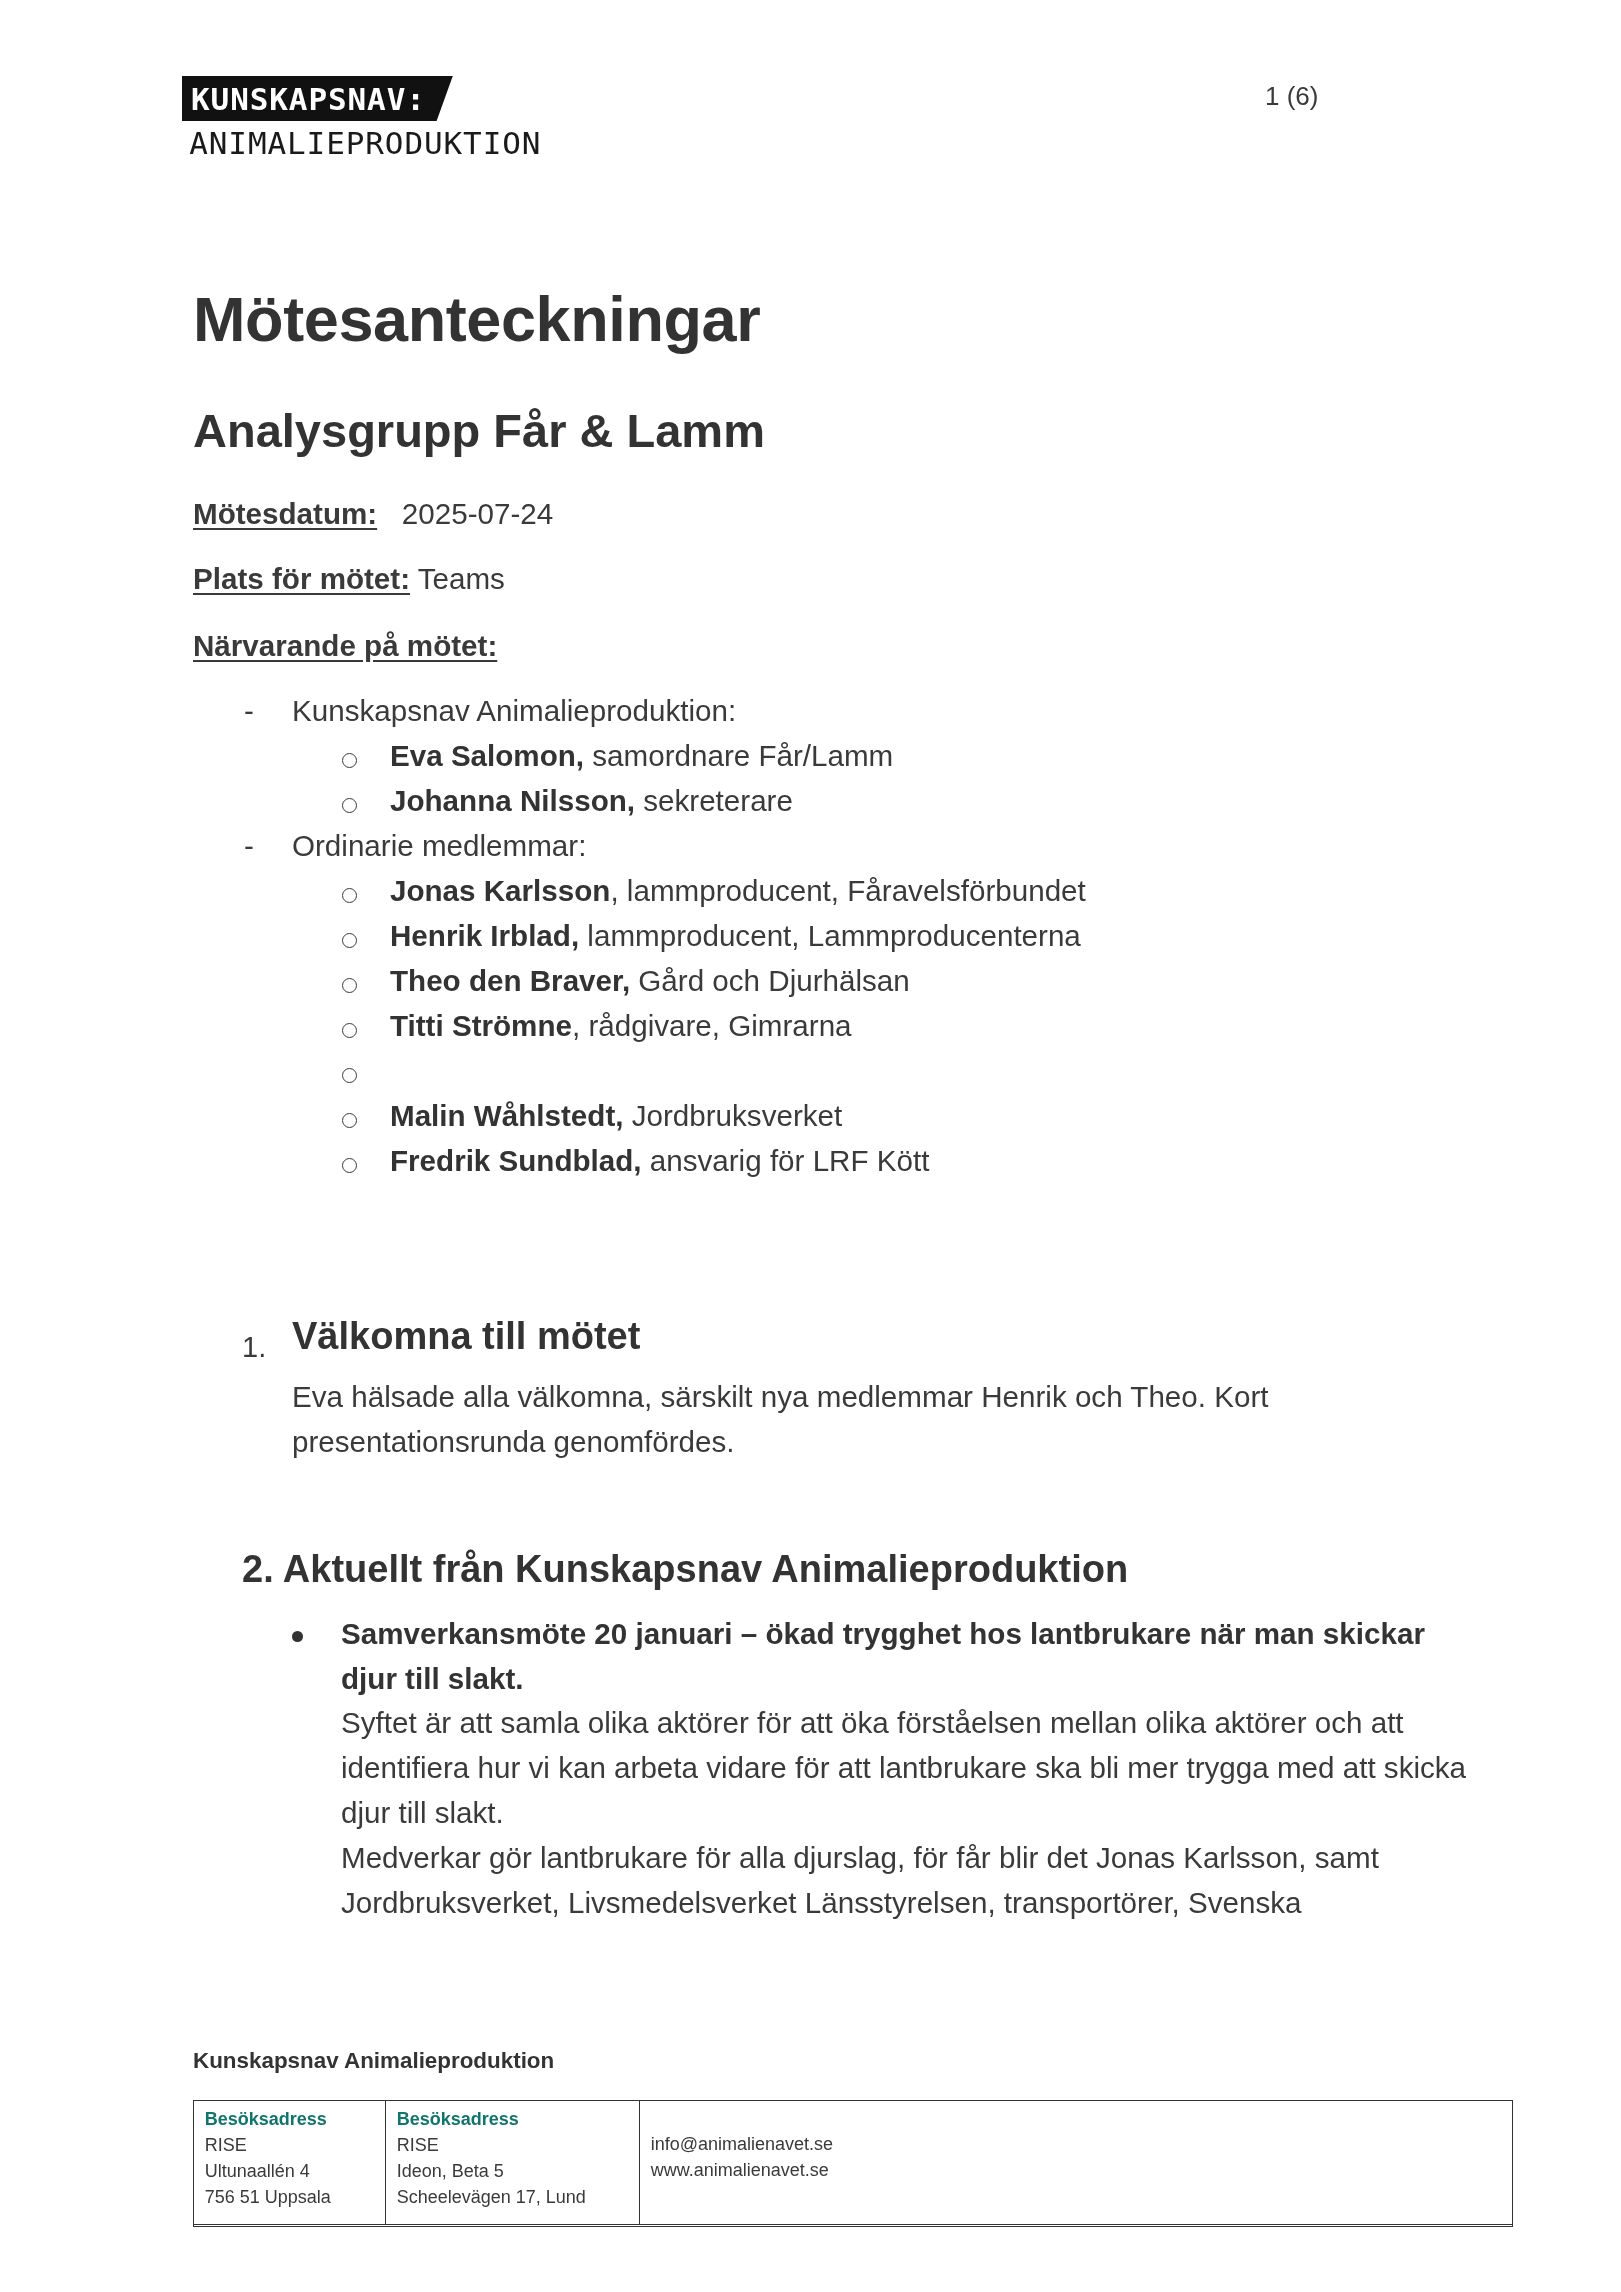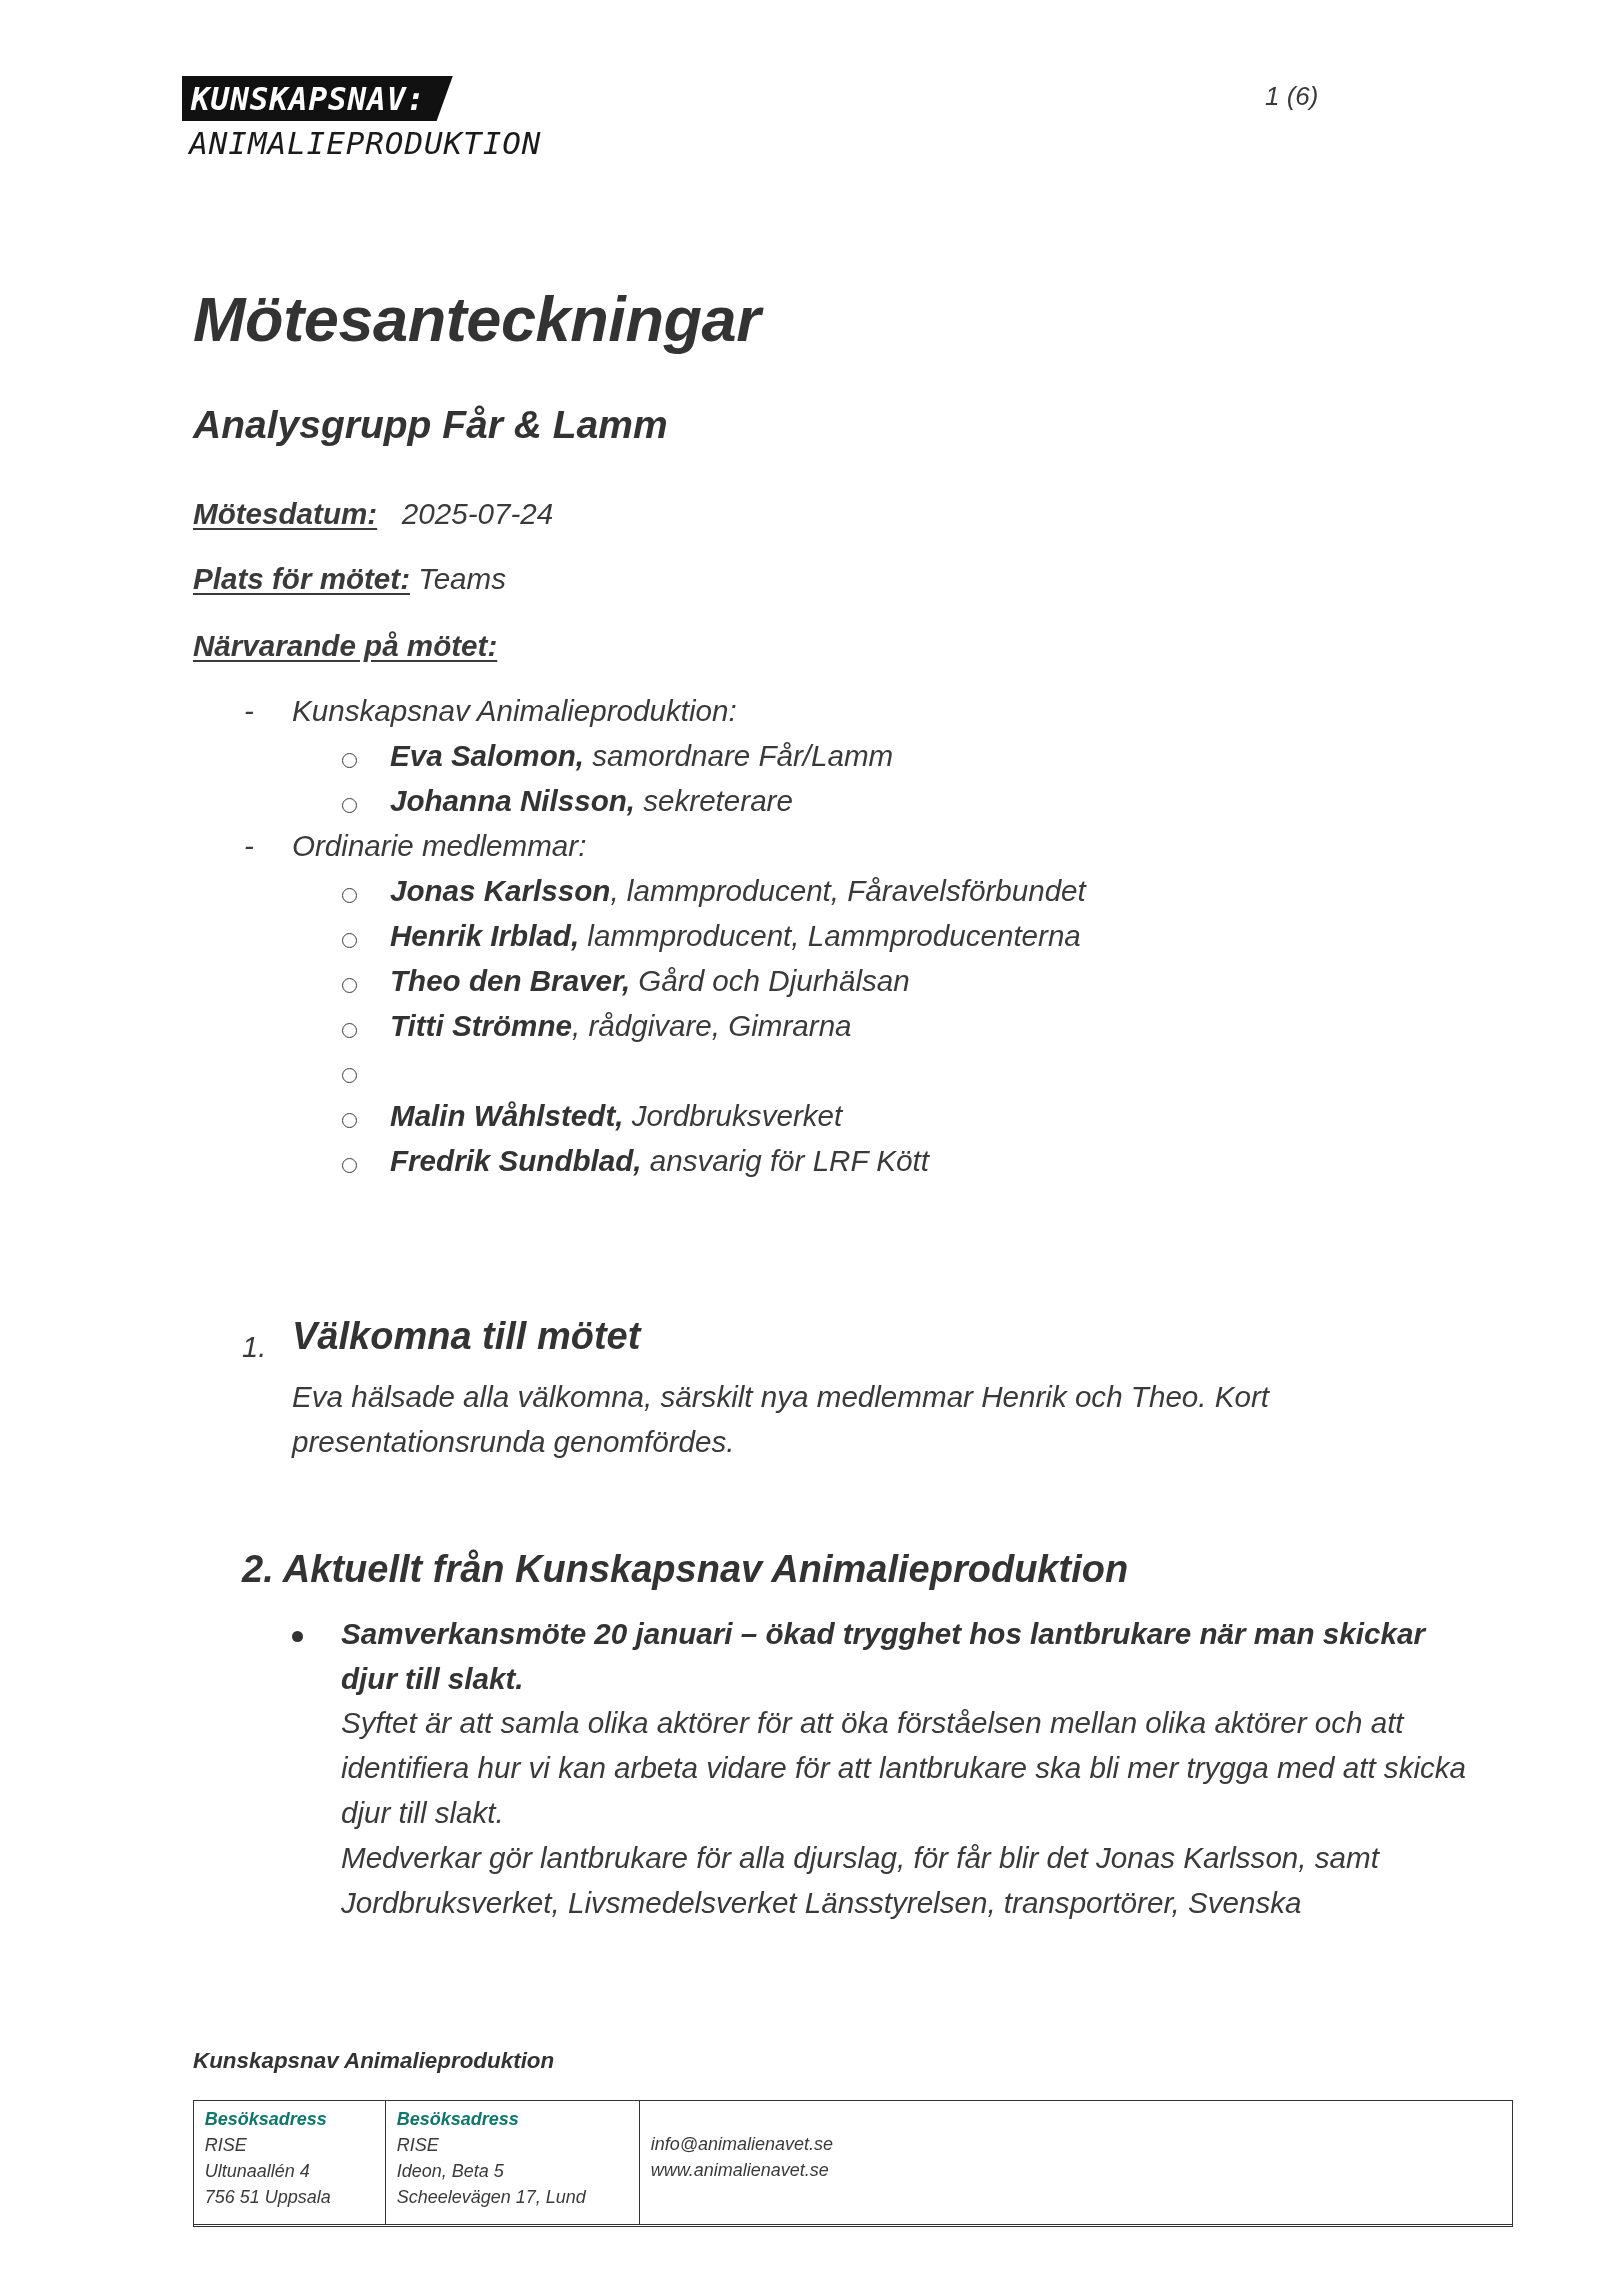--- a/index.html
+++ b/index.html
@@ -1,21 +1,21 @@
 <!DOCTYPE html>
 <html style="font-size:14.3px"><head>
   <meta charset="utf-8">
   <style>
     html, body { margin: 0; padding: 0; background: #ffffff; }
     body {
       width: 1621px; height: 2293px; position: relative; overflow: hidden;
       font-family: "Liberation Sans", "DejaVu Sans", sans-serif;
       color: #3a3a3a;
     }
-    .page { position: absolute; left: 0; top: 0; width: 1621px; height: 1980px; font-style: italic; }
+    .page { position: absolute; left: 0; top: 0; width: 1621px; height: 1980px; }
 
     
     .logo { position: absolute; left: 182px; top: 76px; }
     .logo-top {
       display: inline-block; background: #111111; color: #ffffff;
       font-family: "DejaVu Sans Mono", "Liberation Mono", monospace;
       font-size: 31px; font-weight: bold; letter-spacing: 0.9px;
       padding: 3.6px 27px 3.6px 9px; height: 38px; line-height: 38px;
       clip-path: polygon(0 0, 100% 0, 94% 100%, 0 100%);
     }
@@ -30,21 +30,21 @@
       font-size: 26px; color: #3a3a3a;
     }
 
     .title {
       position: absolute; left: 193px; top: 283px;
       font-size: 63px; font-weight: bold; color: #333333; margin: 0;
       letter-spacing: -0.4px;
     }
     .subtitle {
       position: absolute; left: 193px; top: 403px;
-      font-size: 39px; font-weight: bold; color: #333333; margin: 0;
+      font-size: 47px; font-weight: bold; color: #333333; margin: 0;
     }
 
     .meta-line { position: absolute; left: 193px; font-size: 29.6px; color: #3a3a3a; }
     .meta-label { font-weight: bold; text-decoration: underline; text-underline-offset: 3.6px; }
     .meta-date { top: 497px; }
     .meta-place { top: 562px; }
     .meta-attend { top: 629px; }
 
     .attendees { position: absolute; left: 0; top: 694px; width: 1621px; font-size: 29.6px; }
     .group-row { position: relative; height: 45px; }

